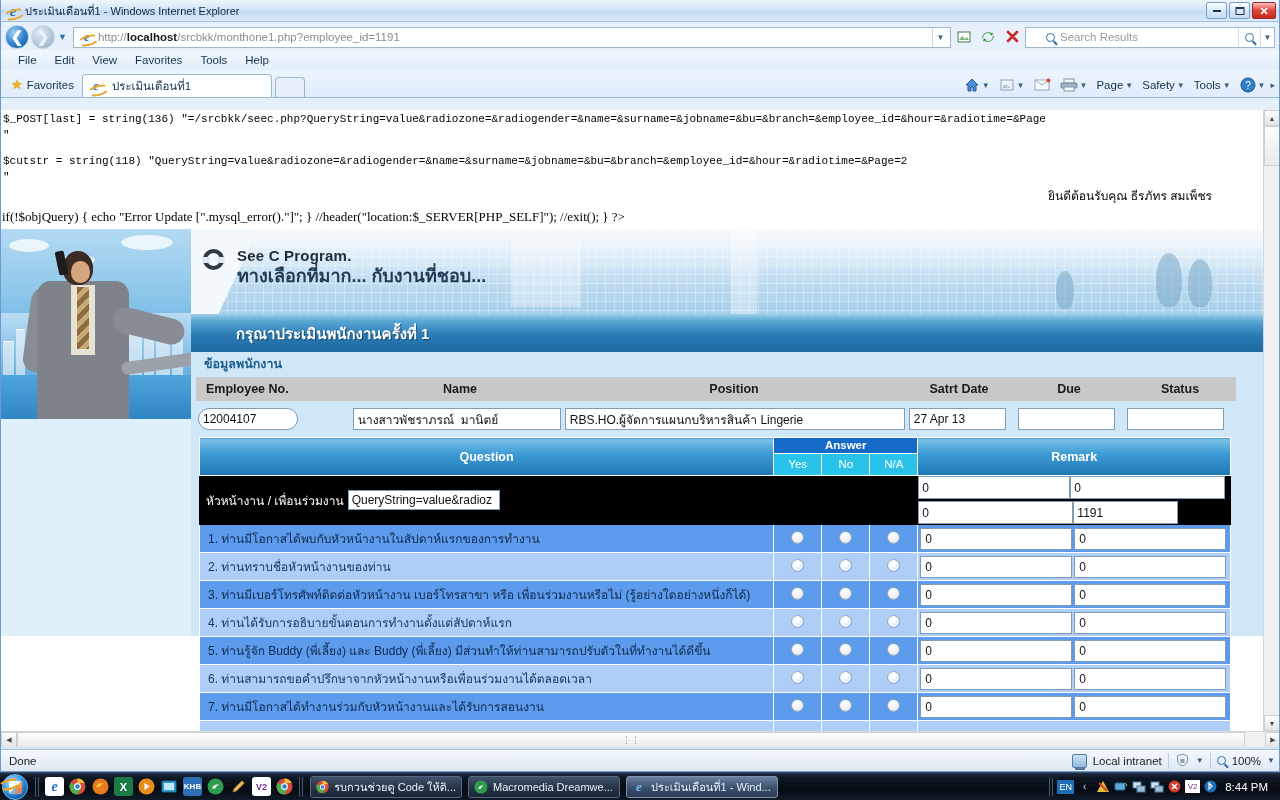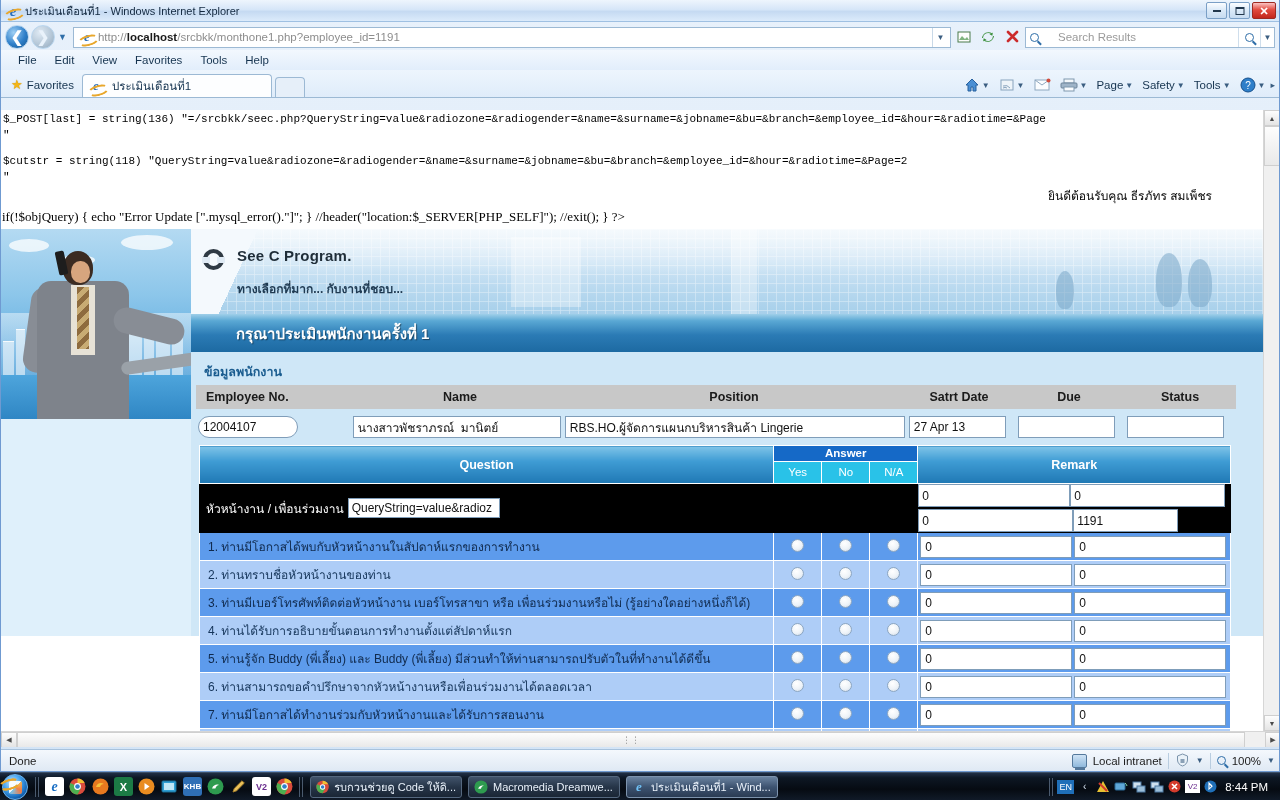--- a/index.html
+++ b/index.html
@@ -99,21 +99,21 @@
   }
   .tool-ico {
     width:22px; height:22px; flex:none;
     display:flex; align-items:center; justify-content:center;
     border-radius:3px;
   }
   .searchbox {
     width: 250px; height:21px; background:#fff; border:1px solid #9cb9d4;
     display:flex; align-items:center; flex:none;
   }
-  .search-inner { flex:1; display:flex; align-items:center; padding-left:4px;gap:14px; }
+  .search-inner { flex:1; display:flex; align-items:center; padding-left:20px; }
   .search-ph { color:#9a9a9a; font-size:11.5px; }
   .search-go {
     width:22px; height:19px; display:flex; align-items:center; justify-content:center;
     border-left:1px solid #cfdeec;
   }
   .search-drop{
     width:14px; height:19px; display:flex;align-items:center;justify-content:center;
     color:#3a5d80; font-size:8px; border-left:1px solid #cfdeec;
   }
   .magnifier {
@@ -247,37 +247,37 @@
   .logo-mark::before,.logo-mark::after{
     content:"";position:absolute;background:#dfeaf4;
   }
   .logo-mark::before{left:-5px;top:4px;width:8px;height:6px;}
   .logo-mark::after{right:-5px;top:4px;width:8px;height:6px;}
   .logo-text{
     position:absolute;left:46px;top:18px;font-size:15px;font-weight:bold;color:#1f2d38;
     letter-spacing:.2px;
   }
   .logo-sub{
-    position:absolute;left:46px;top:50px;font-size:12px;color:#1f3a52;font-weight:bold;
+    position:absolute;left:46px;top:32px;font-size:18px;color:#1f3a52;font-weight:bold;
   }
 
   .banner-bar {
     position:absolute; left:190px; top:85px; right:0; height:38px;
     background: linear-gradient(180deg,#9fcfe9 0%, #5aa8d4 18%, #2b7bb5 55%, #1d6aa2 100%);
   }
   .banner-bar .ttl {
     position:absolute; left:45px; top:8px;
     color:#ffffff; font-size:15px; font-weight:bold;
     text-shadow:1px 1px 1px rgba(0,0,0,.45);
   }
 
   .content {
     position:absolute; left:190px; top:123px; right:0; bottom:0;
     background:#cfe7f7;
-    padding:8px 30px 0 5px;
+    padding:0 30px 0 5px;
   }
   .sec-title{
     color:#1a5c8f; font-size:12.5px; font-weight:bold; padding:2px 0 3px 8px;
   }
 
   table { border-collapse: collapse; }
 
   
   .emp-head {
     width:1040px; background:#c8c8c8; height:24px;

